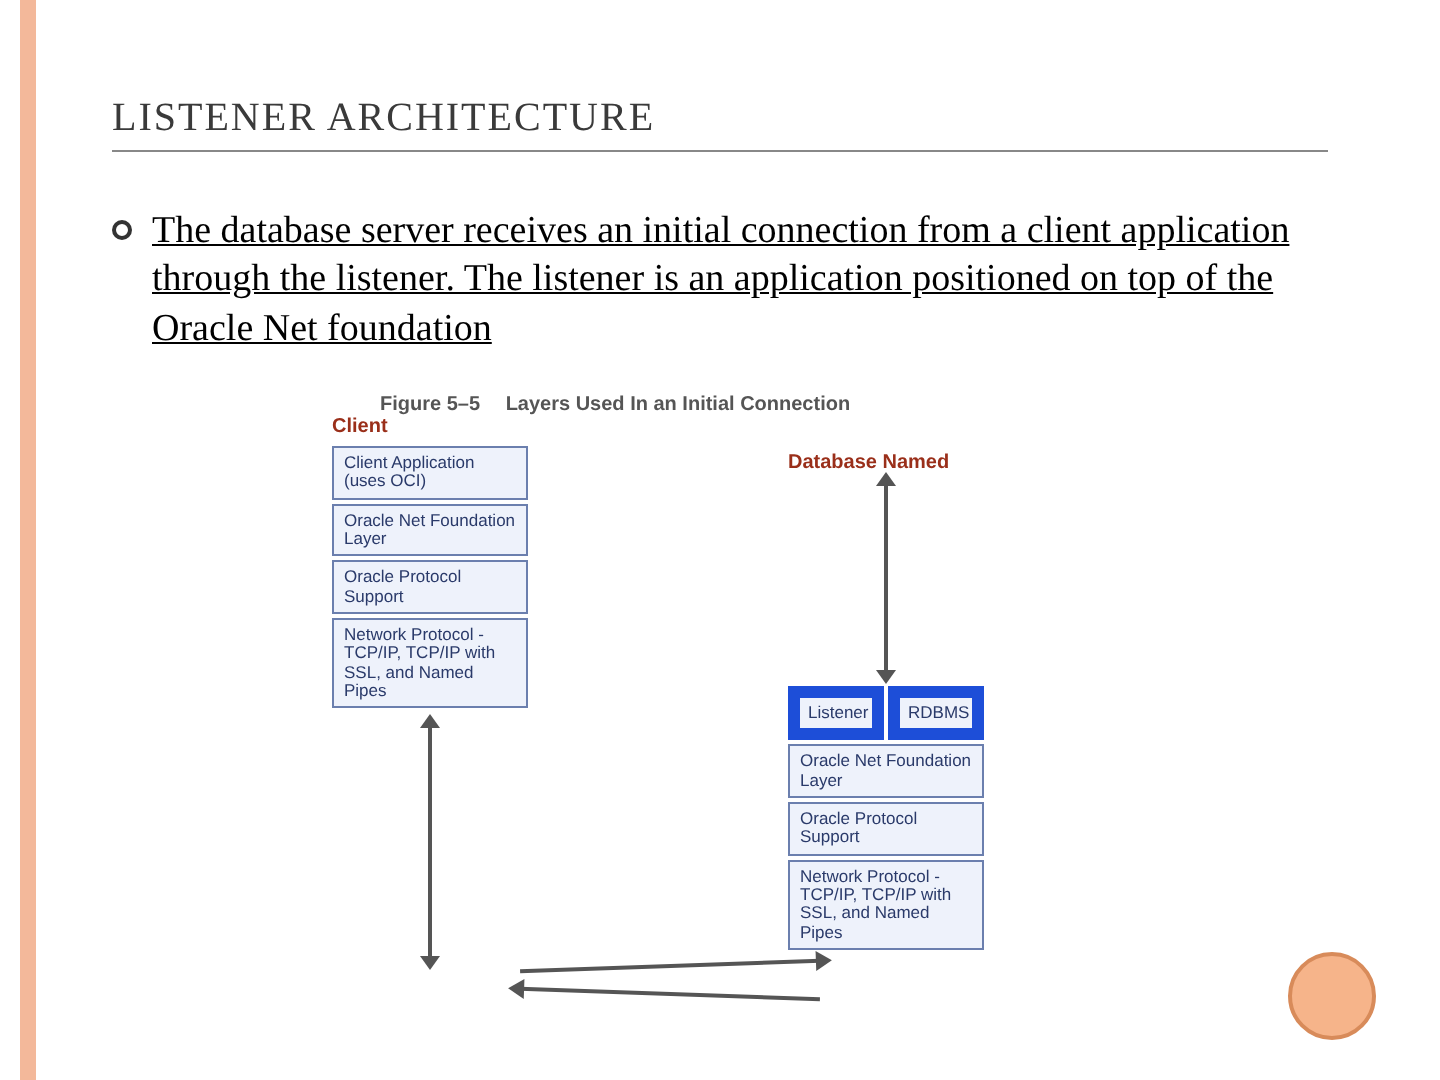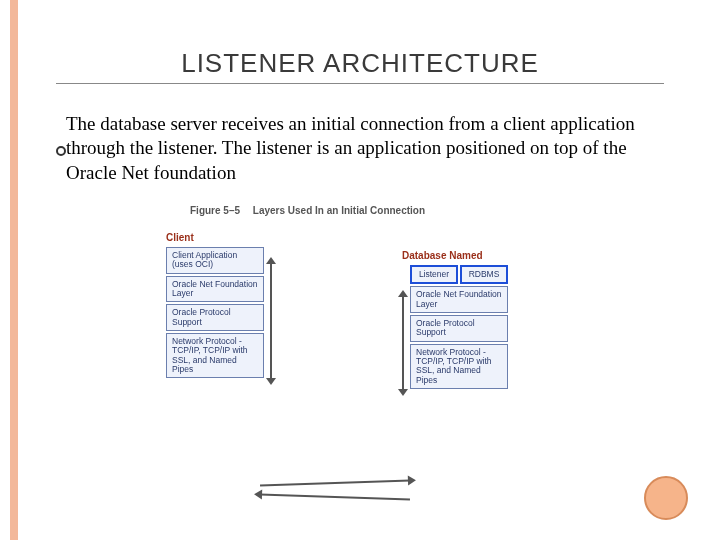--- a/index.html
+++ b/index.html
@@ -16,34 +16,35 @@
     left: 10px;
     top: 0;
     width: 8px;
     height: 540px;
     background: #f3b89a;
   }
   .slide {
     padding: 48px 56px 0 56px;
   }
   .title {
-    font-family: Liberation Sans, sans-serif;
-    font-size: 26px;
+    font-family: Liberation Serif, serif;
+    font-size: 20px;
     font-weight: 400;
     letter-spacing: 1px;
     color: #3a3a3a;
     border-bottom: 1px solid #888;
     padding-bottom: 4px;
     margin-bottom: 28px;
-    text-align: center;
   }
   .body-row {
     display: flex;
-    align-items: center;
+    align-items: flex-start;
+    gap: 10px;
     margin-bottom: 20px;
+    text-decoration: underline;
   }
   .bullet {
     width: 10px;
     height: 10px;
     border: 2px solid #333;
     border-radius: 50%;
     margin-top: 6px;
     flex-shrink: 0;
   }
   .body-text {
@@ -61,21 +62,20 @@
     font-size: 10px;
     font-weight: bold;
     color: #555;
     padding-left: 24px;
   }
   .fig-caption .num { margin-right: 10px; }
   .fig-body {
     display: flex;
     align-items: flex-start;
     gap: 40px;
-    margin-top: 16px;
   }
   .stack-col { }
   .stack-title {
     font-family: Arial, sans-serif;
     font-size: 10px;
     font-weight: bold;
     color: #9a2f1a;
     margin-bottom: 4px;
   }
   .stack {
@@ -92,34 +92,35 @@
     background: #eef2fb;
     color: #2a3a6a;
     font-family: Arial, sans-serif;
     font-size: 8.5px;
     line-height: 1.1;
     padding: 3px 5px;
     width: 98px;
     margin-bottom: 2px;
   }
   .box-half {
-    border: 2px solid #1d4ed8;
+    border: 6px solid #1d4ed8;
     background: #eef2fb;
     color: #2a3a6a;
     font-family: Arial, sans-serif;
     font-size: 8.5px;
     line-height: 1.1;
     padding: 3px 4px;
     width: 48px;
     text-align: center;
   }
   .stack-row {
     display: flex;
-    align-items: flex-end;
+    align-items: center;
     gap: 6px;
+    flex-direction: column;
   }
   .v-arrow {
     width: 2px;
     background: #555;
     position: relative;
   }
   .v-arrow.client-h { height: 118px; }
   .v-arrow.server-h { height: 96px; }
   .v-arrow::before, .v-arrow::after {
     content: "";

